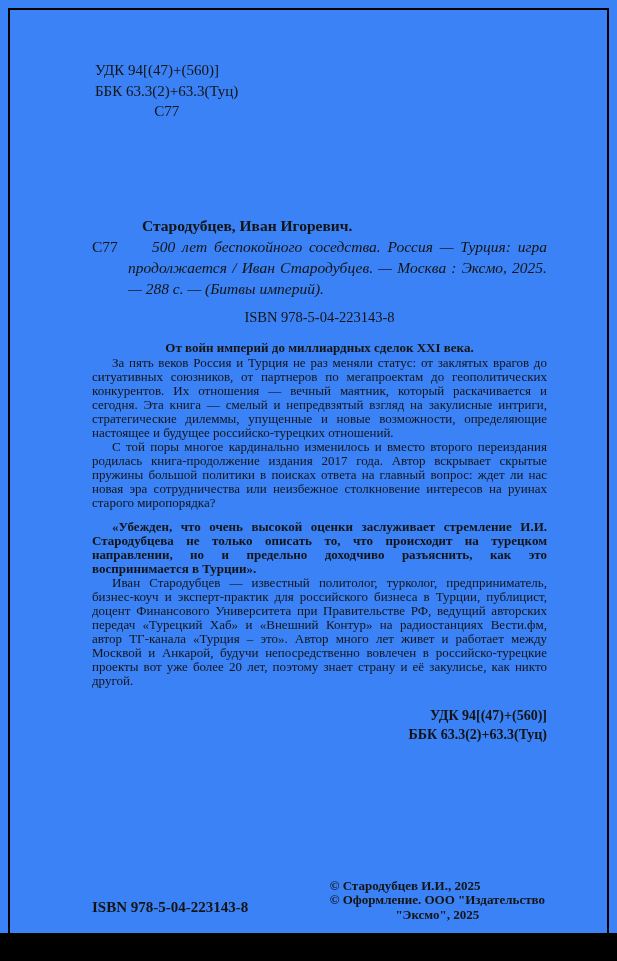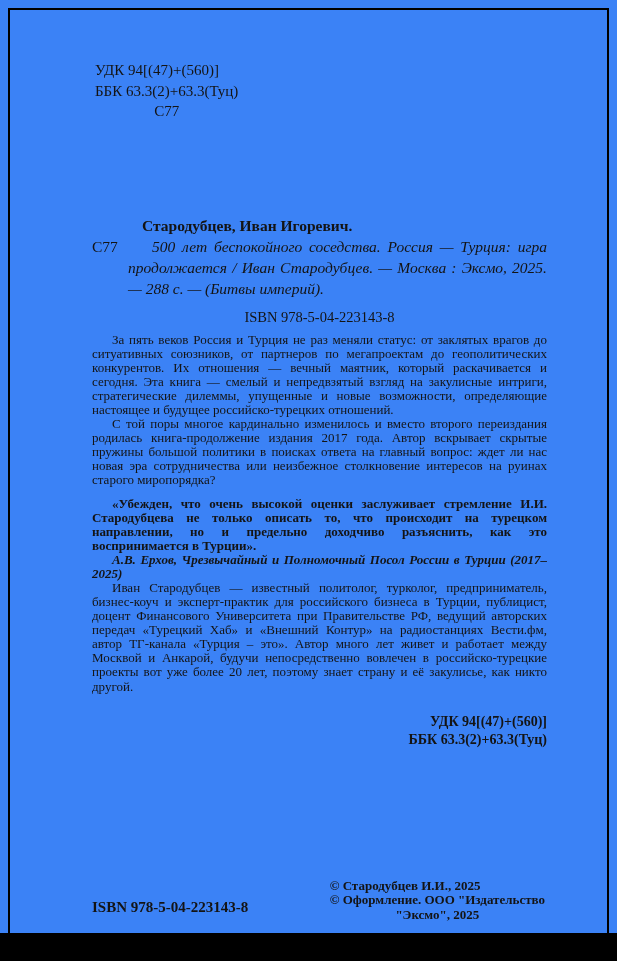--- a/index.html
+++ b/index.html
@@ -63,21 +63,20 @@
     font-size: 14.5px;
     margin-top: 9px;
   }
   .lead-line {
     text-align: center;
     font-weight: bold;
     font-size: 13px;
     margin-top: 14px;
   }
   .body-text {
-    margin-top: 7px;
     font-size: 13px;
     line-height: 1.08;
     text-align: justify;
   }
   .body-text p {
     margin: 0;
     text-indent: 20px;
   }
   .quote-block { margin-top: 10px; font-weight: bold; }
   .attribution { font-style: italic; }
@@ -124,28 +123,28 @@
     <div class="bib-section">
       <div class="bib-code">С77</div>
       <div class="bib-block">
         <div class="bib-author">Стародубцев, Иван Игоревич.</div>
         <div class="bib-desc">500 лет беспокойного соседства. Россия — Турция: игра продолжается / Иван Стародубцев. — Москва : Эксмо, 2025. — 288 с. — (Битвы империй).</div>
       </div>
     </div>
 
     <div class="isbn-center">ISBN 978-5-04-223143-8</div>
 
+    <div class="lead-line">От войн империй до миллиардных сделок XXI века.</div>
 
     <div class="body-text">
       <p>За пять веков Россия и Турция не раз меняли статус: от заклятых врагов до ситуативных союзников, от партнеров по мегапроектам до геополитических конкурентов. Их отношения — вечный маятник, который раскачивается и сегодня. Эта книга — смелый и непредвзятый взгляд на закулисные интриги, стратегические дилеммы, упущенные и новые возможности, определяющие настоящее и будущее российско-турецких отношений.</p>
       <p>С той поры многое кардинально изменилось и вместо второго переиздания родилась книга-продолжение издания 2017 года. Автор вскрывает скрытые пружины большой политики в поисках ответа на главный вопрос: ждет ли нас новая эра сотрудничества или неизбежное столкновение интересов на руинах старого миропорядка?</p>
 
       <div class="quote-block">
         <p>«Убежден, что очень высокой оценки заслуживает стремление И.И. Стародубцева не только описать то, что происходит на турецком направлении, но и предельно доходчиво разъяснить, как это воспринимается в Турции».</p>
-        <p class="attribution">А.В. Ерхов, Чрезвычайный и Полномочный Посол России в Турции (2017–2025)</p>
       </div>
 
       <p class="bio-para">Иван Стародубцев — известный политолог, турколог, предприниматель, бизнес-коуч и эксперт-практик для российского бизнеса в Турции, публицист, доцент Финансового Университета при Правительстве РФ, ведущий авторских передач «Турецкий Хаб» и «Внешний Контур» на радиостанциях Вести.фм, автор ТГ-канала «Турция – это». Автор много лет живет и работает между Москвой и Анкарой, будучи непосредственно вовлечен в российско-турецкие проекты вот уже более 20 лет, поэтому знает страну и её закулисье, как никто другой.</p>
     </div>
 
     <div class="codes-bottom">
       <div>УДК 94[(47)+(560)]</div>
       <div>ББК 63.3(2)+63.3(Туц)</div>
     </div>
 

